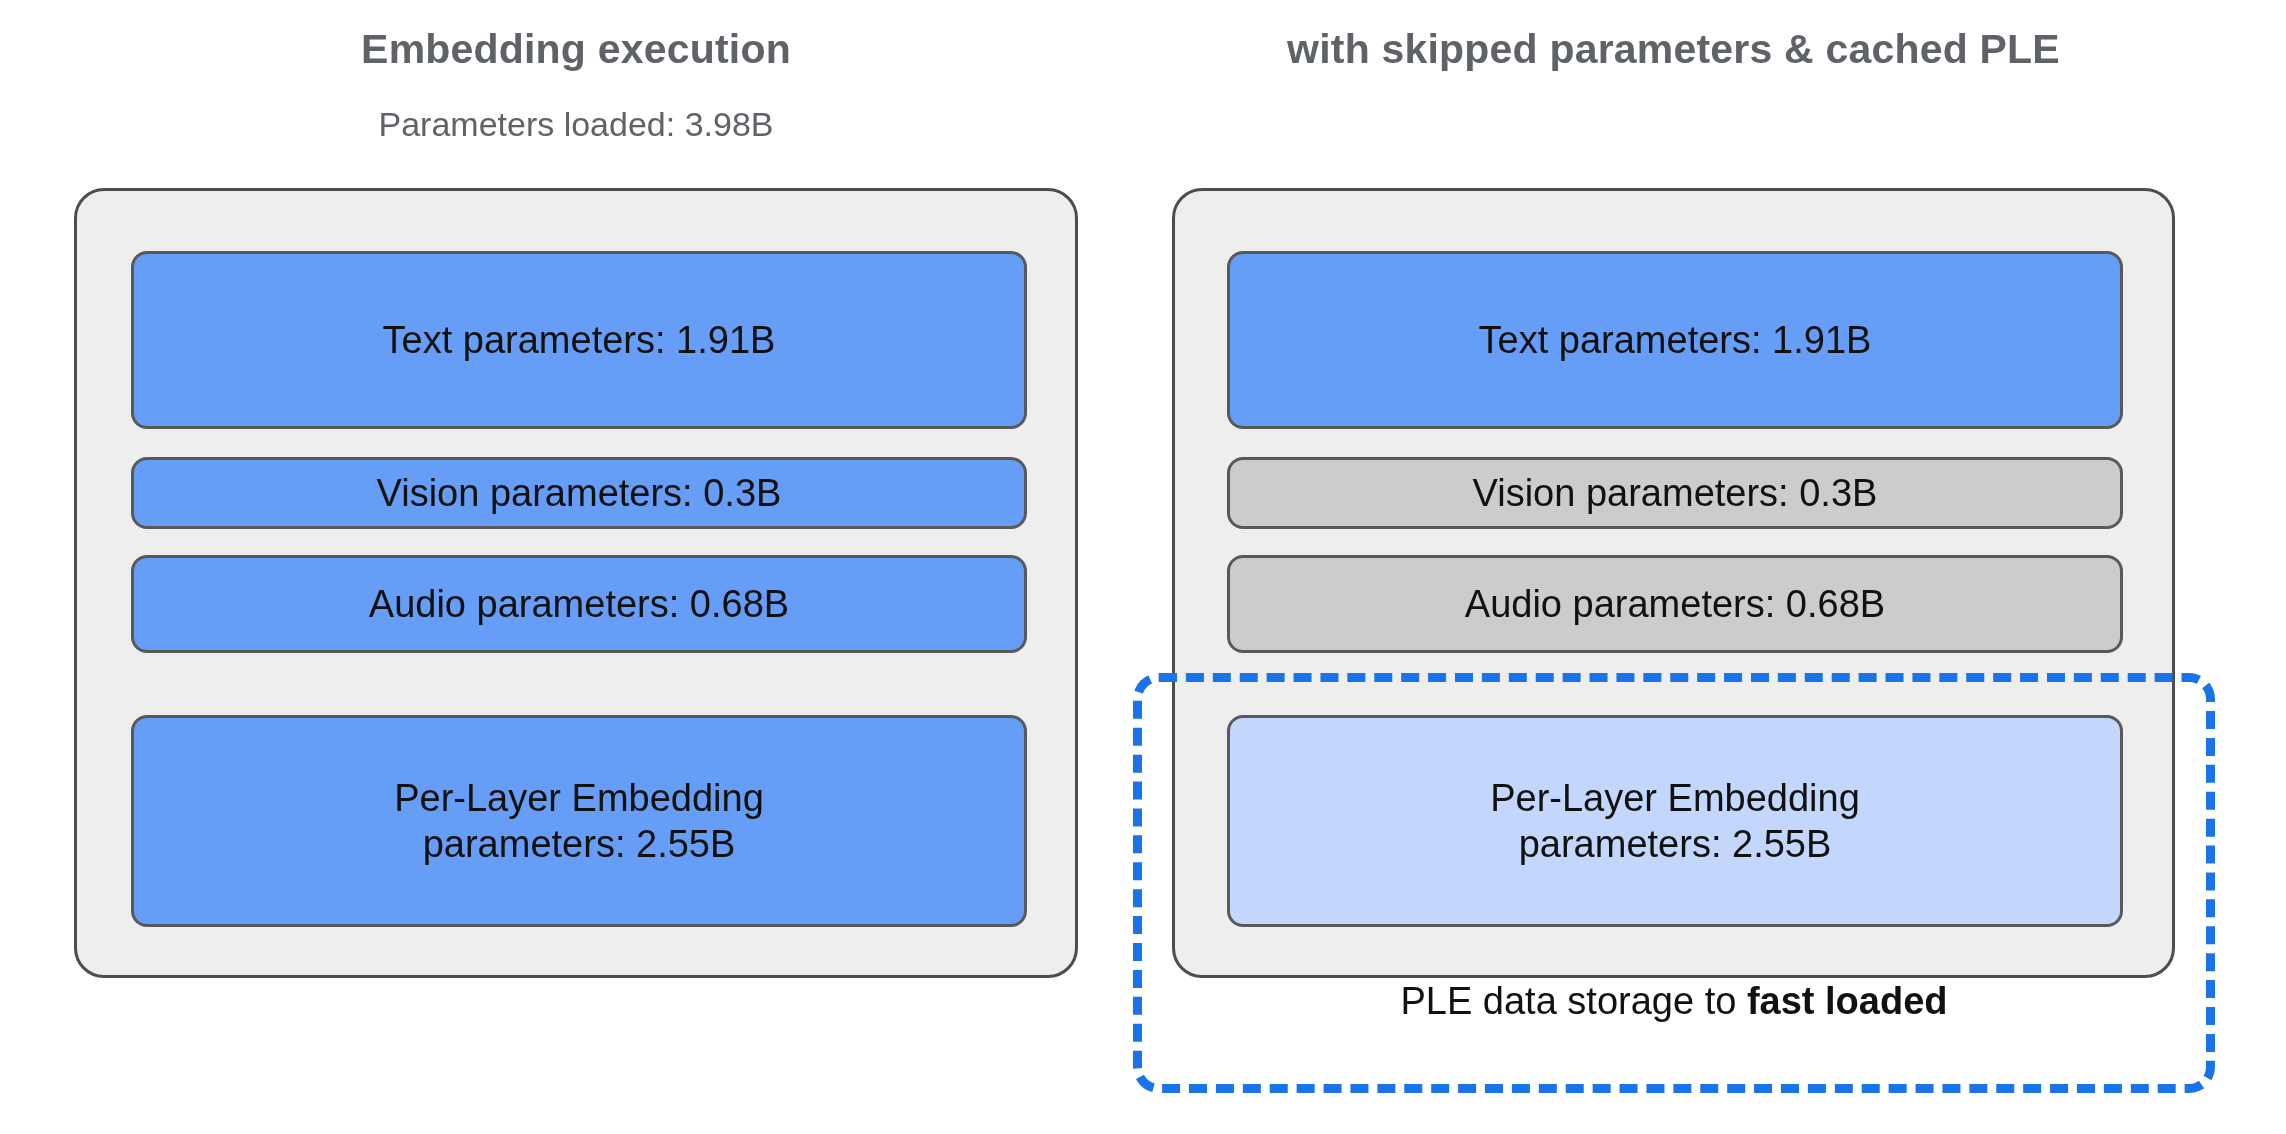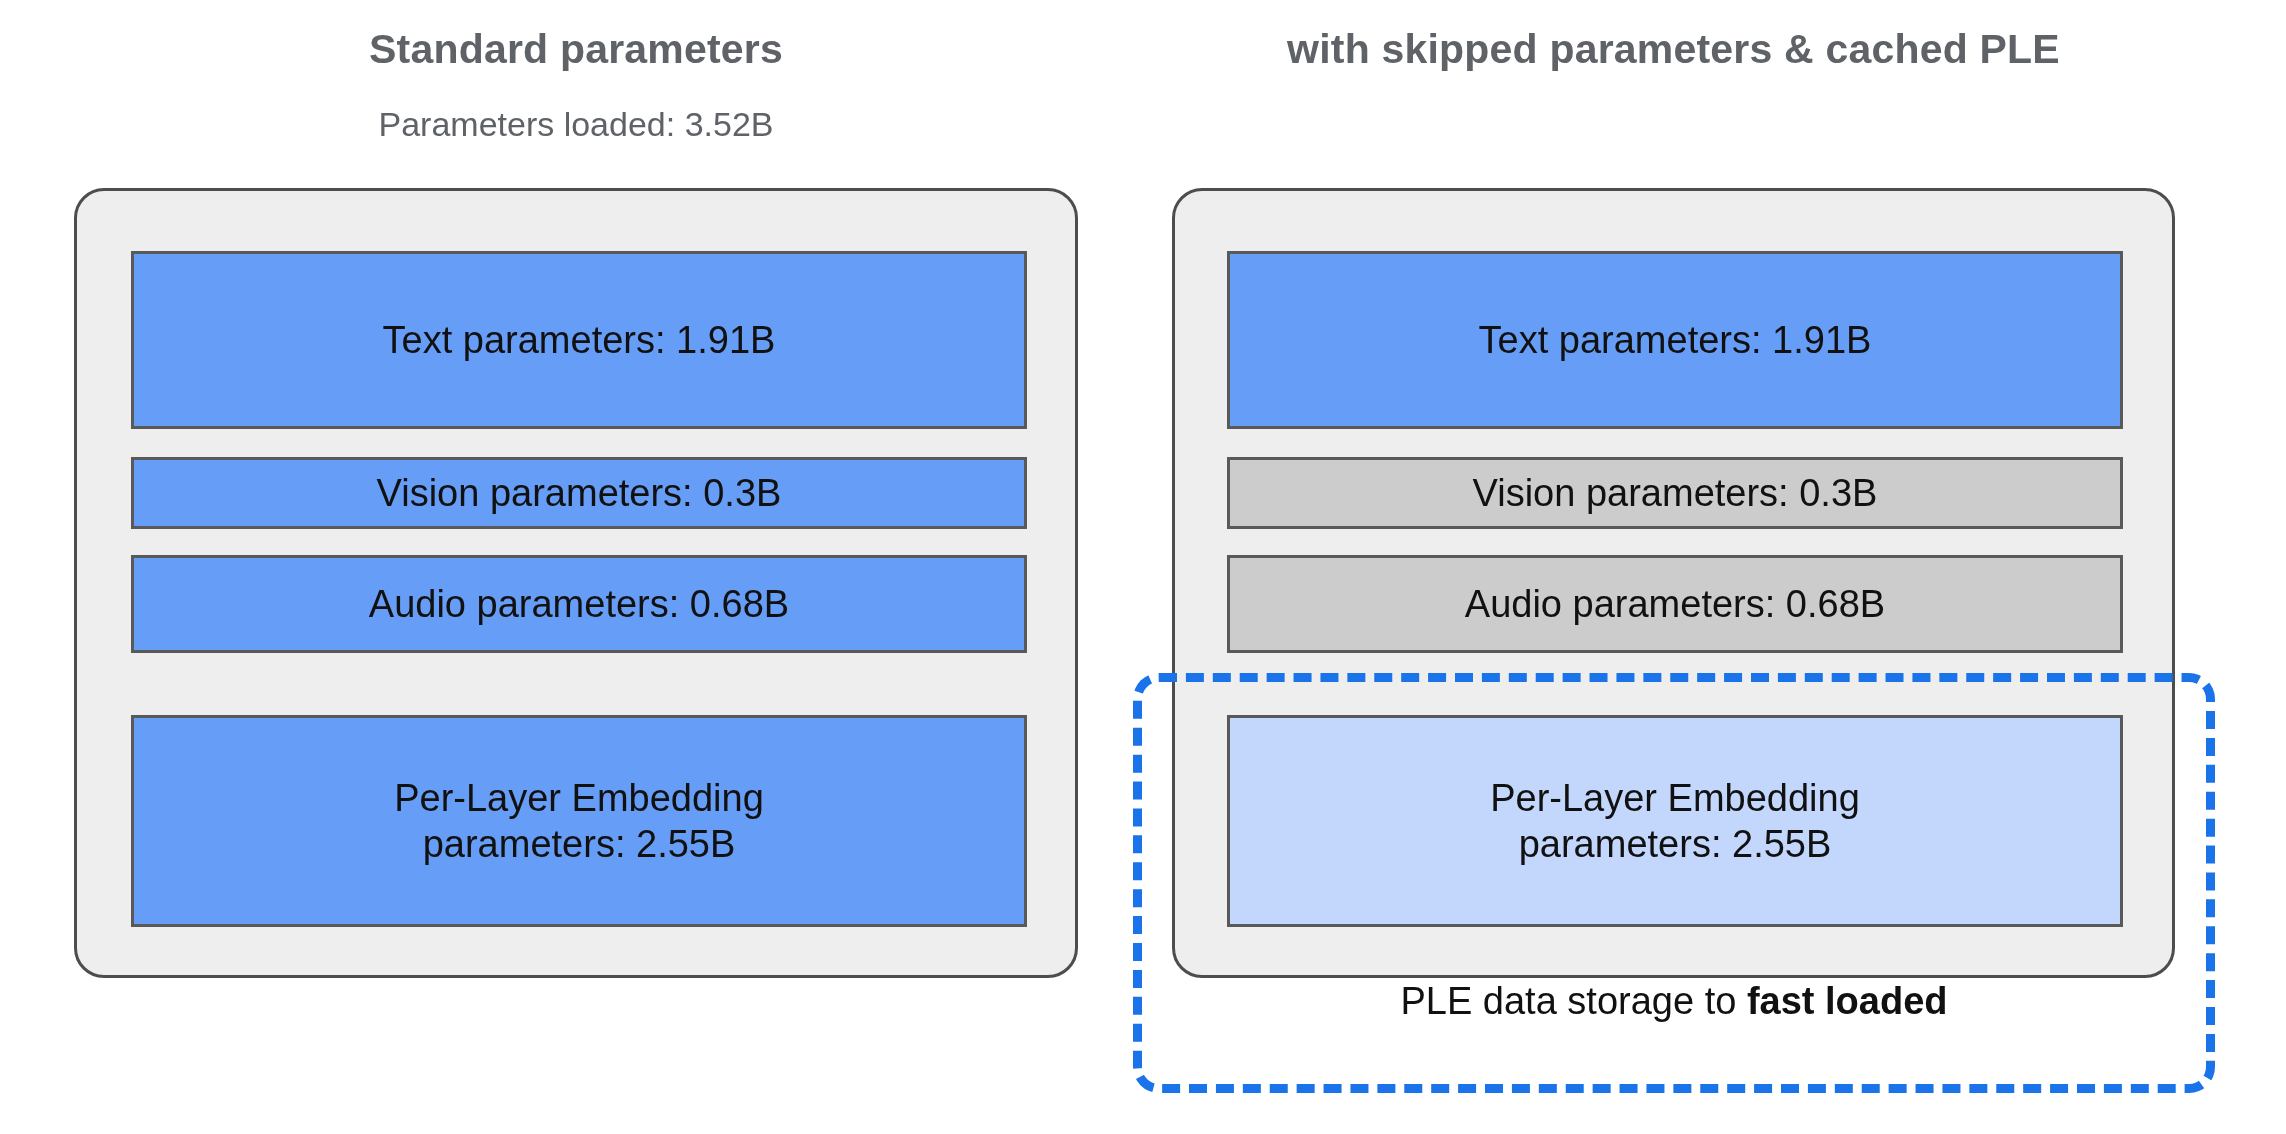--- a/index.html
+++ b/index.html
@@ -59,21 +59,21 @@
     box-sizing: border-box;
   }
   #panel-left  { left: 74px;   top: 188px; width: 1004px; height: 790px; }
   #panel-right { left: 1172px; top: 188px; width: 1003px; height: 790px; }
 
   
   .param-box {
     position: absolute;
     box-sizing: border-box;
     border: 3px solid #595959;
-    border-radius: 0;
+    border-radius: 16px;
     display: flex;
     align-items: center;
     justify-content: center;
     text-align: center;
     font-size: 38px;
     line-height: 1.22;
     color: #111111;
     padding: 4px 10px;
   }
   .param-box.fill-blue  { background: #669df6; }
@@ -115,23 +115,23 @@
     color: #111111;
     white-space: nowrap;
   }
   #cache-caption .strong { font-weight: bold; }
 </style>
 </head>
 <body>
 
 <div class="diagram">
 
-  <div class="col-title" id="title-left">Standard parameters</div>
+  <div class="col-title" id="title-left">Embedding execution</div>
 
-  <div class="col-subtitle" id="subtitle-left"><span>Parameters loaded: </span><span>3.52B</span></div>
+  <div class="col-subtitle" id="subtitle-left"><span>Parameters loaded: </span><span>3.98B</span></div>
 
   <div class="panel" id="panel-left">
     <div class="param-box fill-blue b-text">Text parameters: 1.91B</div>
 
     <div class="param-box fill-blue b-vision">Vision parameters: 0.3B</div>
 
     <div class="param-box fill-blue b-audio">Audio parameters: 0.68B</div>
 
     <div class="param-box fill-blue b-ple">
       <div>

